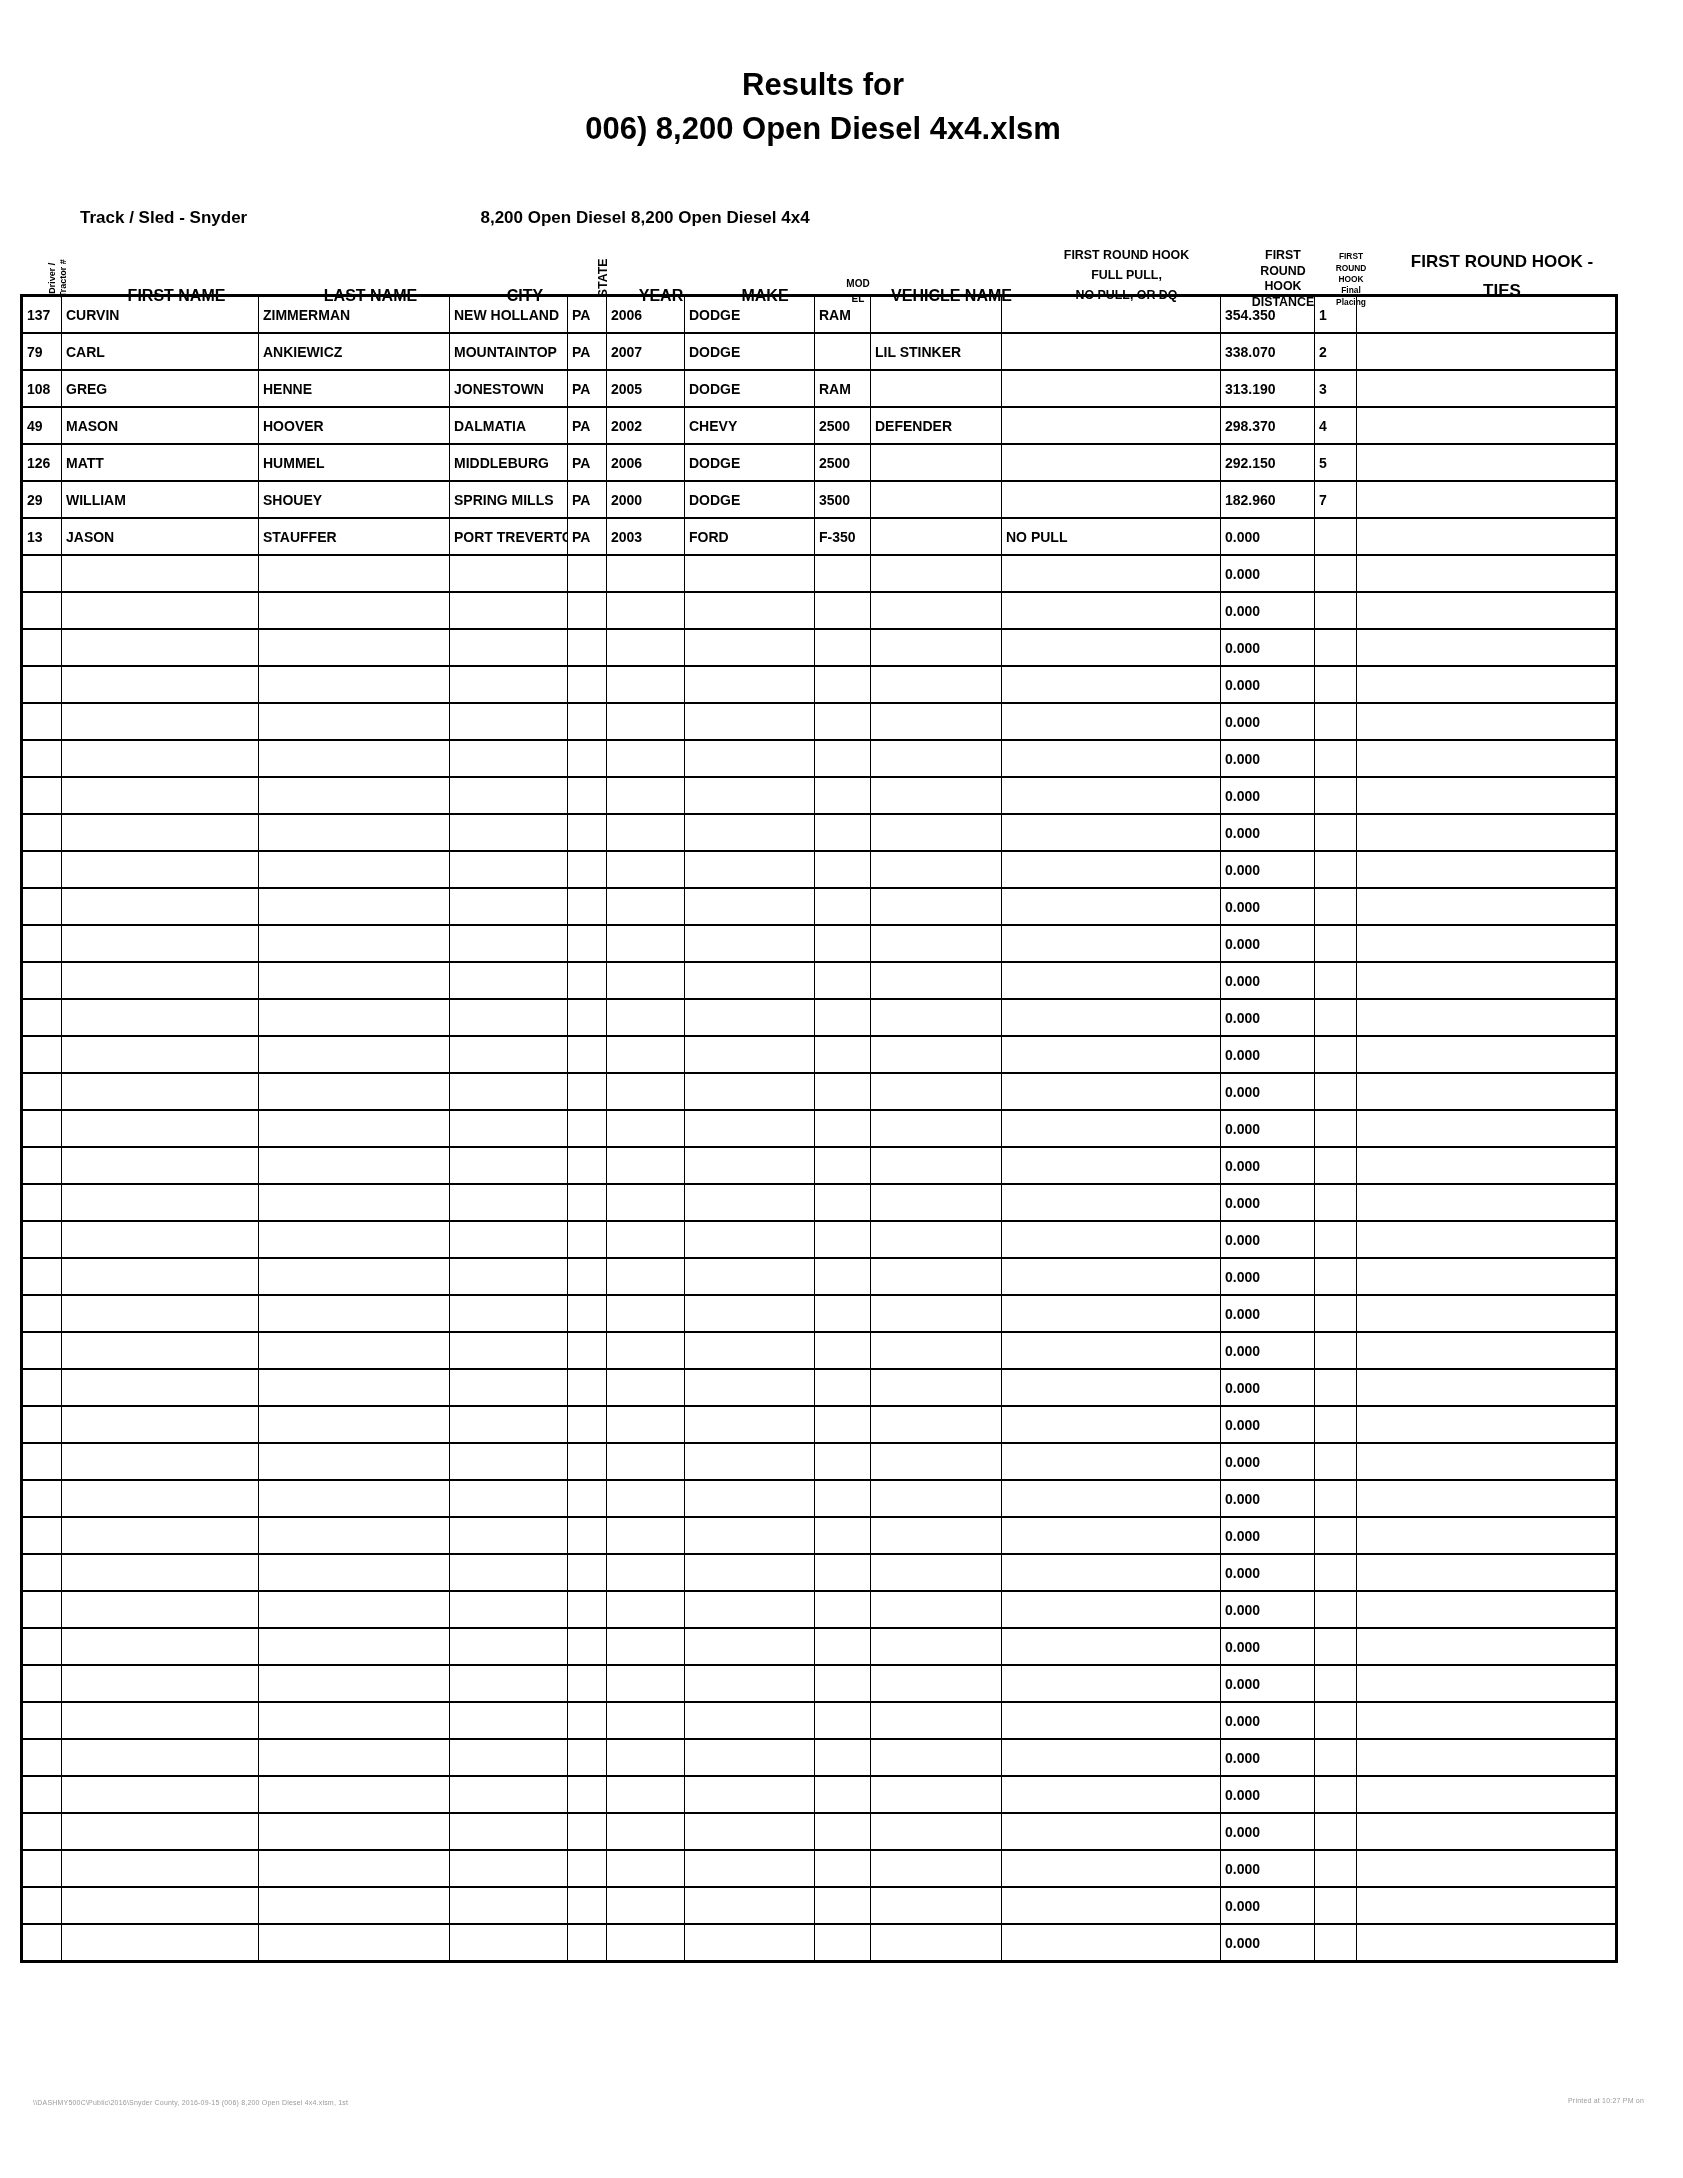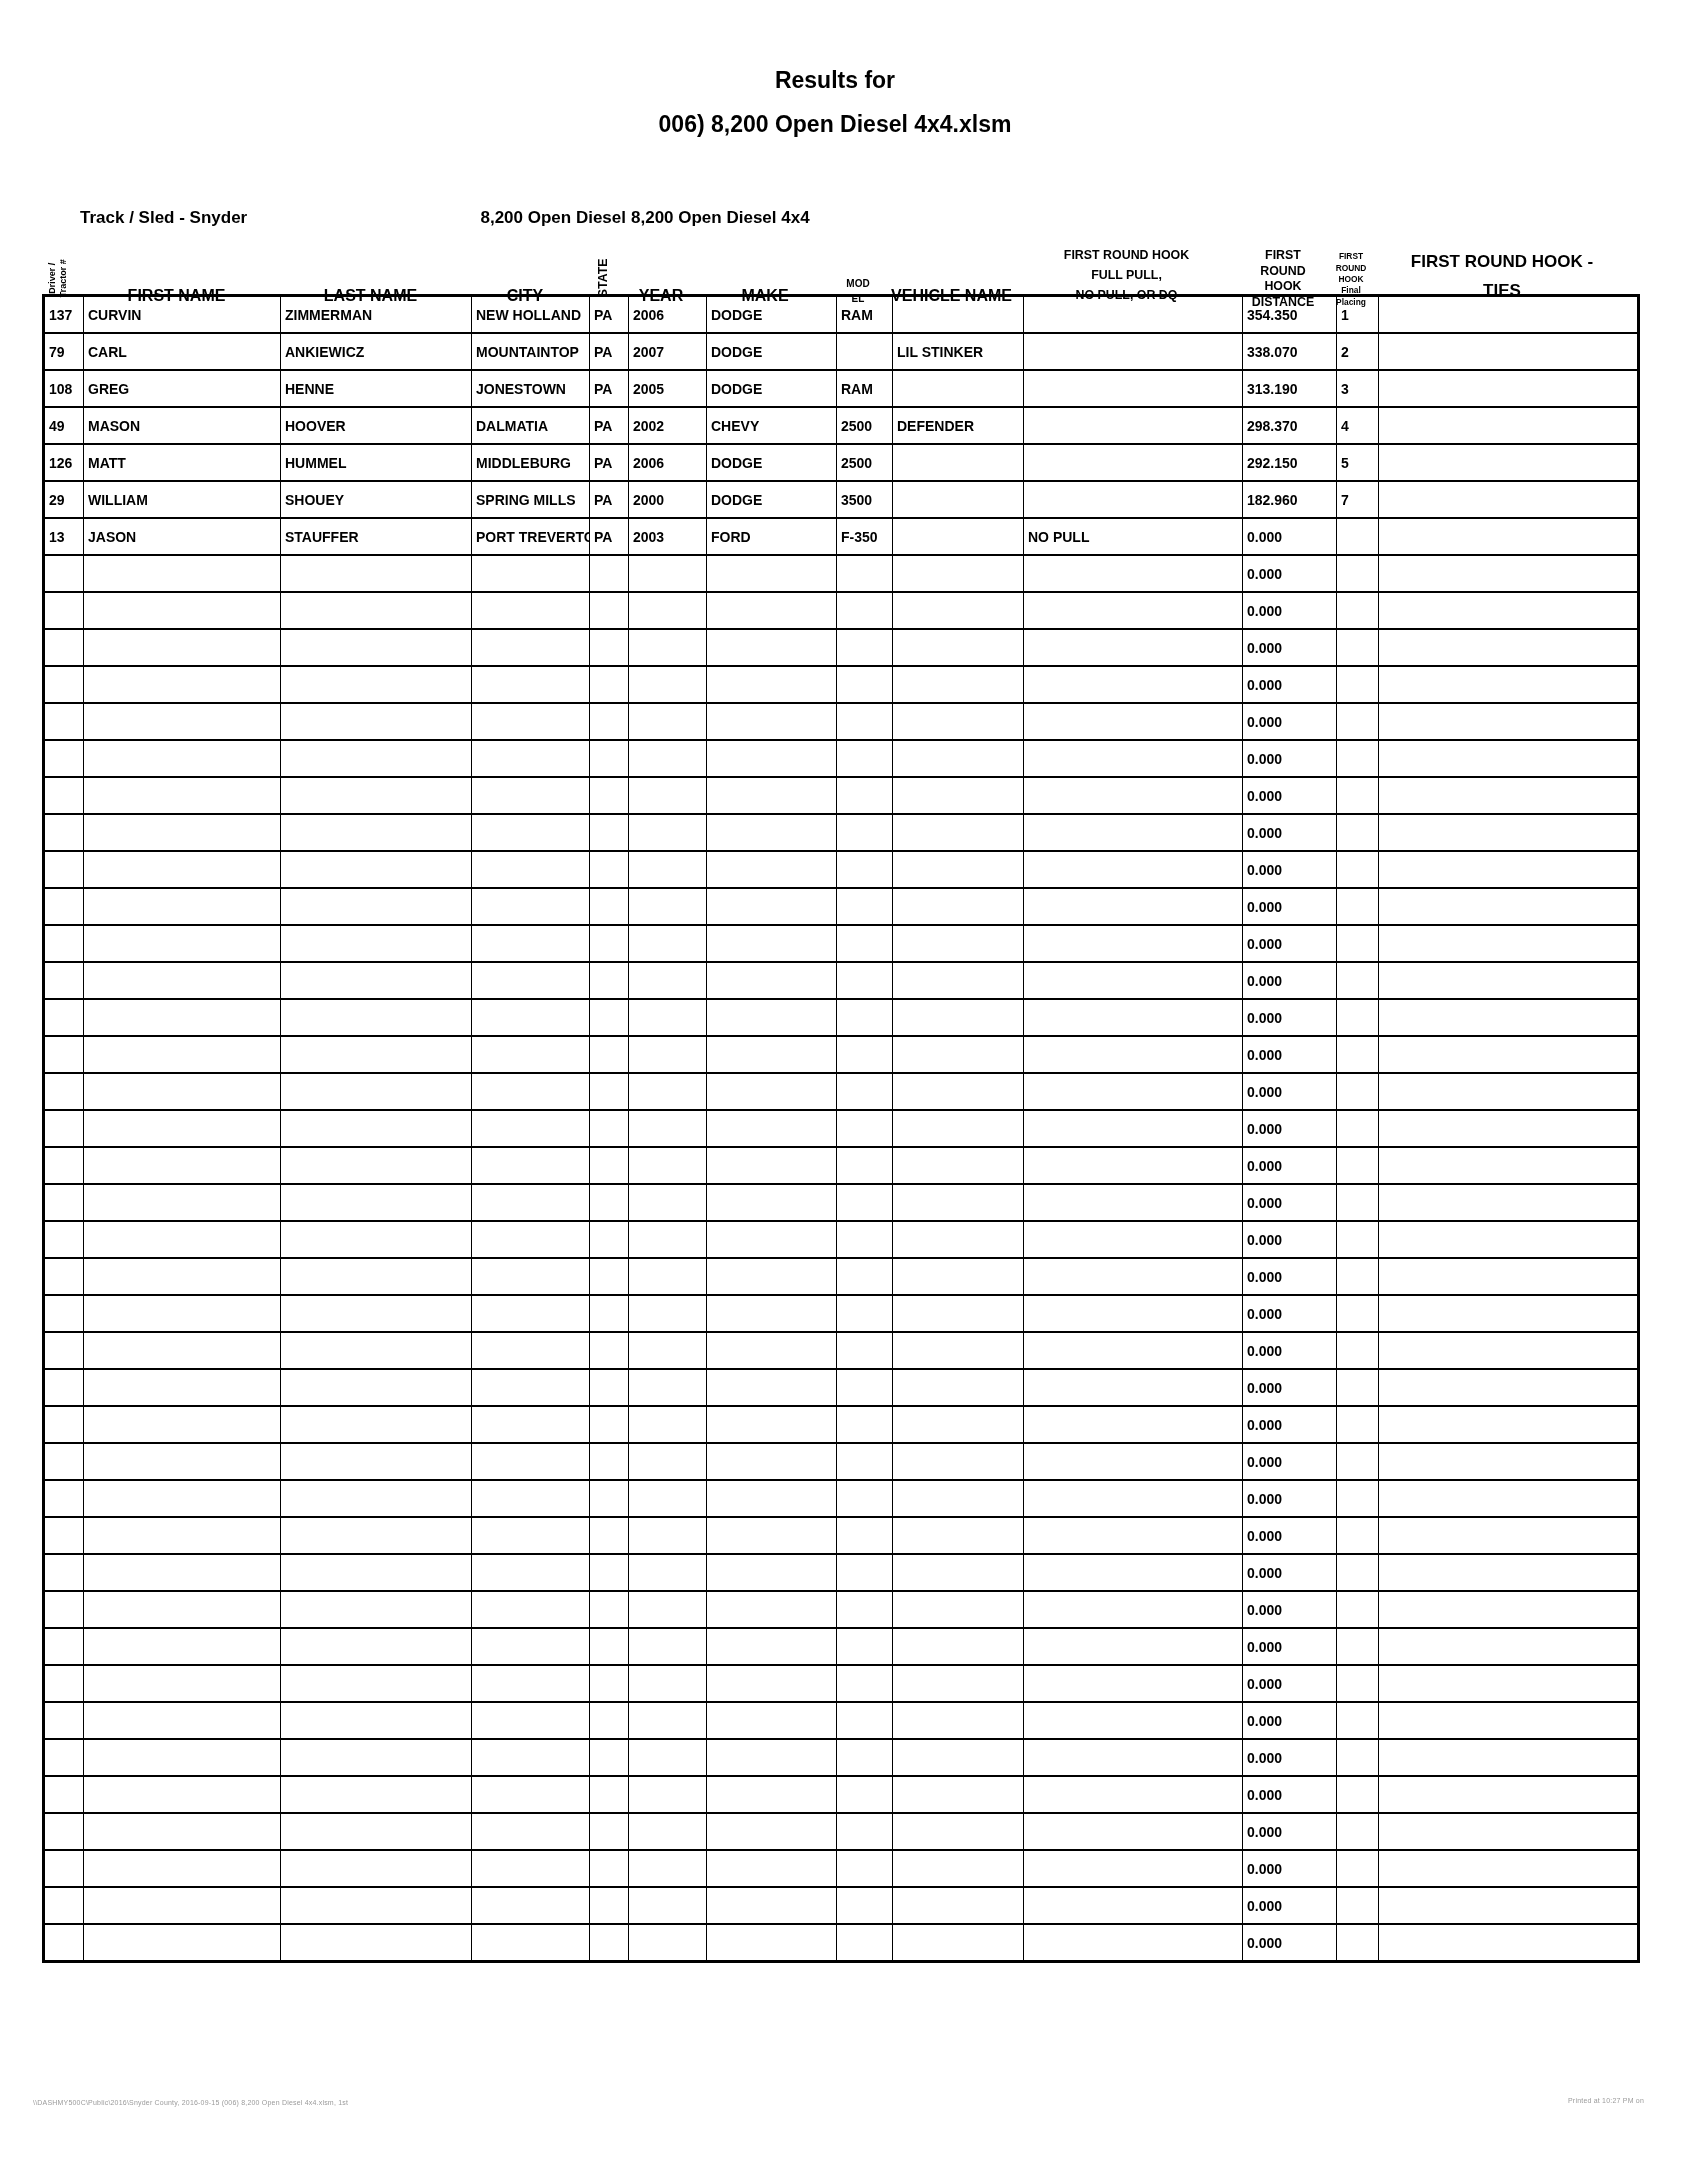--- a/index.html
+++ b/index.html
@@ -1,21 +1,21 @@
 <!DOCTYPE html>
 <html><head>
 <meta charset="utf-8">
 <style>
   html,body{margin:0;padding:0}
   body{
     width:1683px;height:2178px;position:relative;background:#ffffff;color:#000;
     font-family:"Liberation Sans",sans-serif;overflow:hidden;
   }
   .abs{position:absolute}
-  .title{left:38px;width:1594px;text-align:center;font-weight:bold;font-size:23px;white-space:nowrap}
+  .title{left:26px;width:1594px;text-align:center;font-weight:bold;font-size:31px;white-space:nowrap}
   #title1{top:67px}
   #title2{top:111px}
 
   .cat{top:208px;font-weight:bold;font-size:17px;white-space:nowrap}
   #track{left:80px}
   #clsL{left:416px;width:210px;text-align:right}
   #clsR{left:631px;width:204px;overflow:hidden}
 
   
   #hband{left:38px;top:228px;width:1594px;height:66px}
@@ -32,21 +32,21 @@
   #h-year{left:584px;width:78px;font-size:16px}
   #h-make{left:662px;width:130px;font-size:16px}
   #h-model{left:792px;width:56px;font-size:10px;line-height:1.5}
   #h-vehicle{left:848px;width:131px;font-size:16px}
   #h-pull{left:979px;width:219px;font-size:12.4px;line-height:1.6}
   #h-distance{left:1198px;width:94px;font-size:12.4px;line-height:1.25;padding-bottom:1px}
   #h-placing{left:1292px;width:42px;font-size:8.4px;line-height:1.35;padding-bottom:3px}
   #h-ties{left:1334px;width:260px;font-size:17px;line-height:1.7}
 
   
-  #results{position:absolute;left:42px;top:294px;border-collapse:collapse;table-layout:fixed;
+  #results{position:absolute;left:20px;top:294px;border-collapse:collapse;table-layout:fixed;
            border:3px solid #000;width:1597px}
   #results td{border:1.5px solid #000;border-top:2.5px solid #000;border-bottom:2.5px solid #000;
               height:35px;font-weight:bold;font-size:14px;padding:0 4px;overflow:hidden;
               white-space:nowrap;text-align:left;vertical-align:middle}
   td.col-num{text-align:right;padding-right:6px}
   td.col-distance{text-align:right;padding-right:5px}
   td.col-pull,td.col-placing{text-align:center}
   td.center{text-align:center}
 
   .foot{color:#9b9b9b;font-size:7px;white-space:nowrap;letter-spacing:0.2px}

